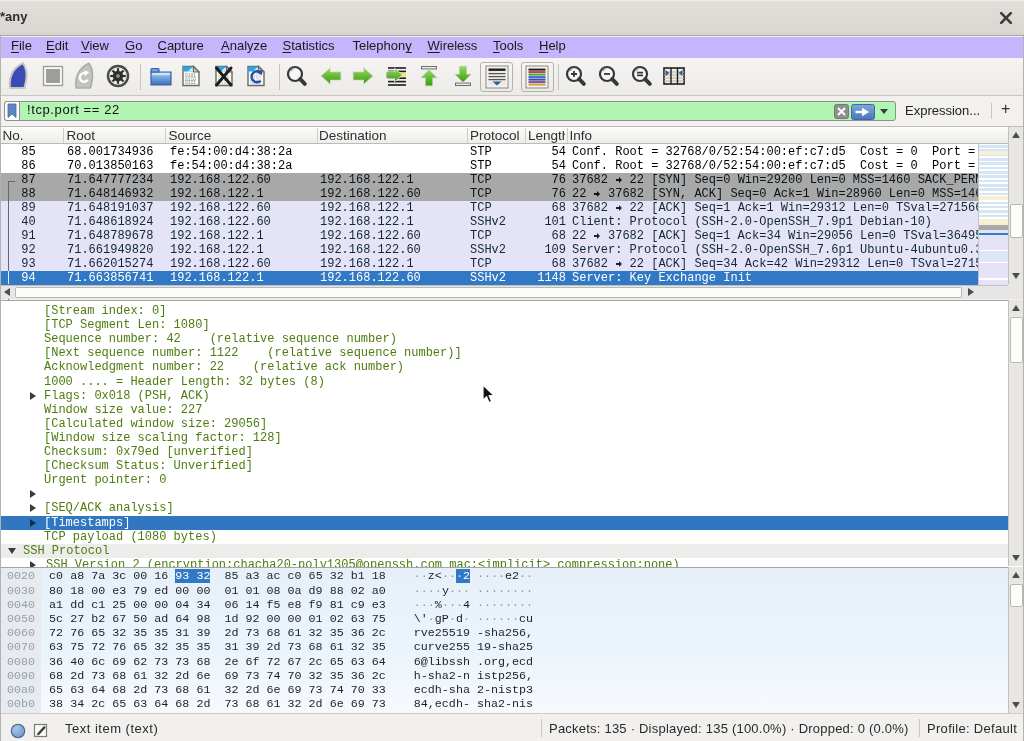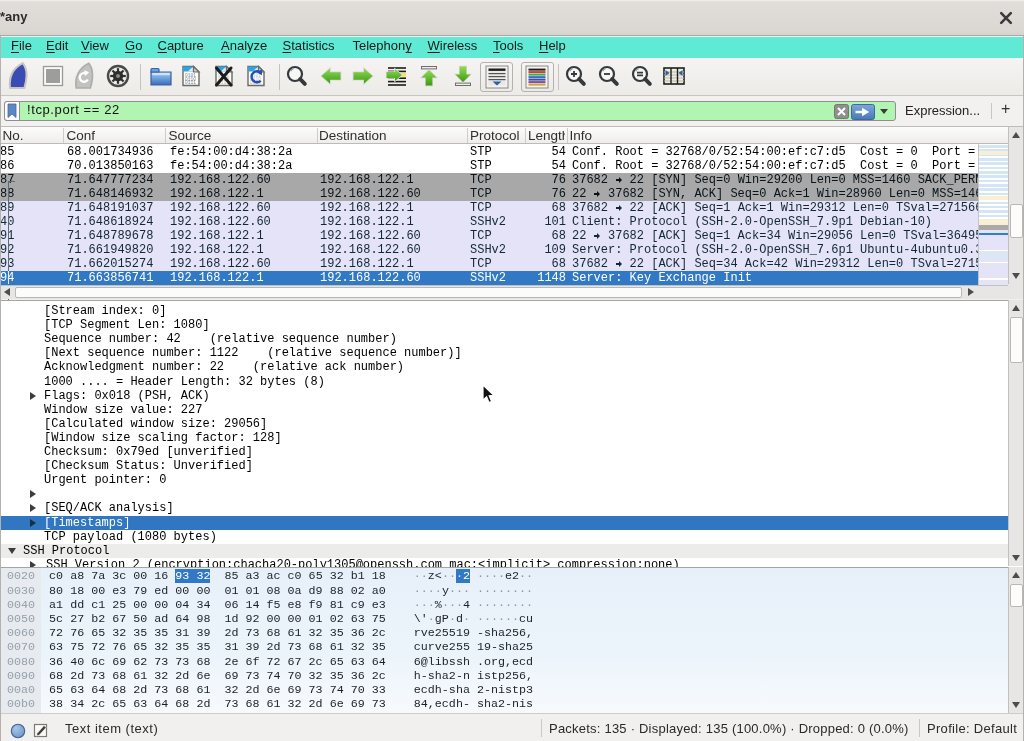--- a/index.html
+++ b/index.html
@@ -1,21 +1,21 @@
 <!DOCTYPE html>
 <html><head><meta charset="utf-8"><style>
 *{margin:0;padding:0;box-sizing:border-box}
 html,body{width:1024px;height:741px;overflow:hidden}
 body{position:relative;font-family:"Liberation Sans",sans-serif;background:#f1f0ee;}
 .abs{position:absolute}
 
 #title{left:0;top:0;width:1024px;height:36px;background:linear-gradient(#f1f0ed 0px,#e1ded9 2px,#dbd8d3 30px,#d6d3ce 36px);border-bottom:1px solid #aba8a2}
 #title .t{width:100%;text-align:left;top:9px;font-size:13px;font-weight:bold;color:#2c2c2c}
 
-#menu{left:0;top:37px;width:1024px;height:21px;background:#5eead4}
+#menu{left:0;top:37px;width:1024px;height:21px;background:#c4b5fd}
 #menu span{position:absolute;top:1px;font-size:13px;color:#1a1a1a}
 #menu u{text-decoration-thickness:1px;text-underline-offset:2px}
 
 #tbar{left:0;top:58px;width:1024px;height:38px;background:linear-gradient(#f5f4f2,#edebe8);border-bottom:1px solid #c9c6c2}
 .tsep{position:absolute;top:6px;width:1px;height:26px;background:#c6c3bf}
 .ticon{position:absolute;top:0}
 
 #fbar{left:0;top:97px;width:1024px;height:30px;background:#f2f1ef;border-bottom:1px solid #bfbcb8}
 #finput{left:4px;top:4px;width:892px;height:20px;background:#b2f4b2;border:1px solid #8f8f8f;border-radius:3px}
 #fbook{left:4px;top:4px;width:16px;height:20px;background:#fcfcfc;border:1px solid #8f8f8f;border-radius:3px 0 0 3px}
@@ -23,42 +23,42 @@
 #fexpr{left:905px;top:6px;font-size:13px;color:#222}
 #fplus{left:1001px;top:3px;font-size:16px;color:#333}
 #fsep2{left:991px;top:6px;width:1px;height:16px;background:#c9c6c2}
 
 #plist{left:0;top:127px;width:1024px;height:172px;background:#fff}
 #phead{left:0;top:0;width:1008px;height:17px;background:linear-gradient(#fcfcfb,#eeedeb);border-bottom:1px solid #bdbbb7}
 #phead span{position:absolute;top:1px;font-size:13.5px;color:#2f2f2f;white-space:pre;overflow:hidden}
 #phead i{position:absolute;top:1px;width:1px;height:15px;background:#cfcdc9;font-style:normal}
 .prow{position:absolute;left:0;width:978px;height:14px;font-family:"Liberation Mono",monospace;font-size:12px;line-height:14px;white-space:pre;overflow:hidden}
 .prow > span{position:absolute;top:0;height:14px}
-.c0{left:0;width:57px;text-align:left}
+.c0{left:0;width:57px;text-align:center}
 .c1{left:67px}.c2{left:170px}.c3{left:320px}.c4{left:470px}
 .c5{left:520px;width:46px;text-align:right}
 .c6{left:572px;width:406px;overflow:hidden}
 .aro{display:inline-block;width:7.2px;height:14px;position:relative;vertical-align:top}
 .aro::before{content:"";position:absolute;left:0.3px;top:6.4px;width:5px;height:1.3px;background:currentColor}
 .aro::after{content:"";position:absolute;left:3.8px;top:4px;border-left:3.2px solid currentColor;border-top:3px solid transparent;border-bottom:3px solid transparent}
 
 #mmap{left:978px;top:17px;width:30px;height:141px;background:#fff;border-left:1px solid #c8c6c2}
 #mmap div{position:absolute;left:0;width:30px}
 
 .sb{background:#e7e6e4}
 .sbbtn{position:absolute;display:flex;align-items:center;justify-content:center}
 .sbthumb{position:absolute;background:#fcfcfb;border:1px solid #bab8b4;border-radius:2px}
 .arr{width:0;height:0;border-style:solid}
 .au{border-width:0 4.5px 6px 4.5px;border-color:transparent transparent #4d4d4d transparent}
 .ad{border-width:6px 4.5px 0 4.5px;border-color:#4d4d4d transparent transparent transparent}
 .al{border-width:4.5px 6px 4.5px 0;border-color:transparent #4d4d4d transparent transparent}
 .ar2{border-width:4.5px 0 4.5px 6px;border-color:transparent transparent transparent #4d4d4d}
 
 #dpane{left:0;top:300px;width:1024px;height:267px;background:#fff;border-top:1px solid #a6a4a0;overflow:hidden}
-.dline{position:absolute;left:0;width:1008px;height:14.1px;font-family:"Liberation Mono",monospace;font-size:12px;line-height:14.2px;color:#000000;white-space:pre}
+.dline{position:absolute;left:0;width:1008px;height:14.1px;font-family:"Liberation Mono",monospace;font-size:12px;line-height:14.2px;color:#4d7c0f;white-space:pre}
 .dline .tx{position:absolute;top:0}
 .tri{position:absolute;width:0;height:0;border-style:solid;border-width:4.5px 0 4.5px 6px;border-color:transparent transparent transparent #3c3c3c;top:3px}
 .trid{position:absolute;width:0;height:0;border-style:solid;border-width:6px 4.5px 0 4.5px;border-color:#3c3c3c transparent transparent transparent;top:4px}
 
 #xpane{left:0;top:567px;width:1024px;height:146px;background:linear-gradient(#e7f0f9 0%,#ecf4fb 60%,#f7fafd 100%);border-top:1px solid #a6a4a0;overflow:hidden}
 #xoff{left:0;top:0;width:41px;height:146px;background:#e7ebef}
 .xrow{position:absolute;left:7px;font-family:"Liberation Mono",monospace;font-size:11.7px;line-height:14.2px;color:#1c2126;white-space:pre}
 .xrow b{font-weight:normal;color:#95a0ab}
 .xrow i{font-style:normal;color:#8d969e}
 .xrow .hl{background:#3178c5;color:#fff}
@@ -285,21 +285,21 @@
       <path d="M11,3.8 L18.2,8 L11,12.2 Z" fill="#fff"></path>
     </svg>
 <div class="abs" style="left:880px;top:12px;width:0;height:0;border:4.5px solid transparent;border-top:5.5px solid #3a3a3a"></div>
 <span class="abs" id="fexpr">Expression...</span>
 <div class="abs" id="fsep2"></div>
 <span class="abs" id="fplus">+</span>
 </div>
 <div class="abs" id="plist">
   <div class="abs" id="phead">
       <span style="left:2.5px">No.</span>
-      <span style="left:66.5px">Conf</span>
+      <span style="left:66.5px">Root</span>
       <span style="left:168.5px">Source</span>
       <span style="left:319px">Destination</span>
       <span style="left:470px">Protocol</span>
       <span style="left:528px;width:37px">Length</span>
       <span style="left:569.5px">Info</span>
       <i style="left:63px"></i>
       <i style="left:165px"></i>
       <i style="left:317px"></i>
       <i style="left:467px"></i>
       <i style="left:524.5px"></i>

